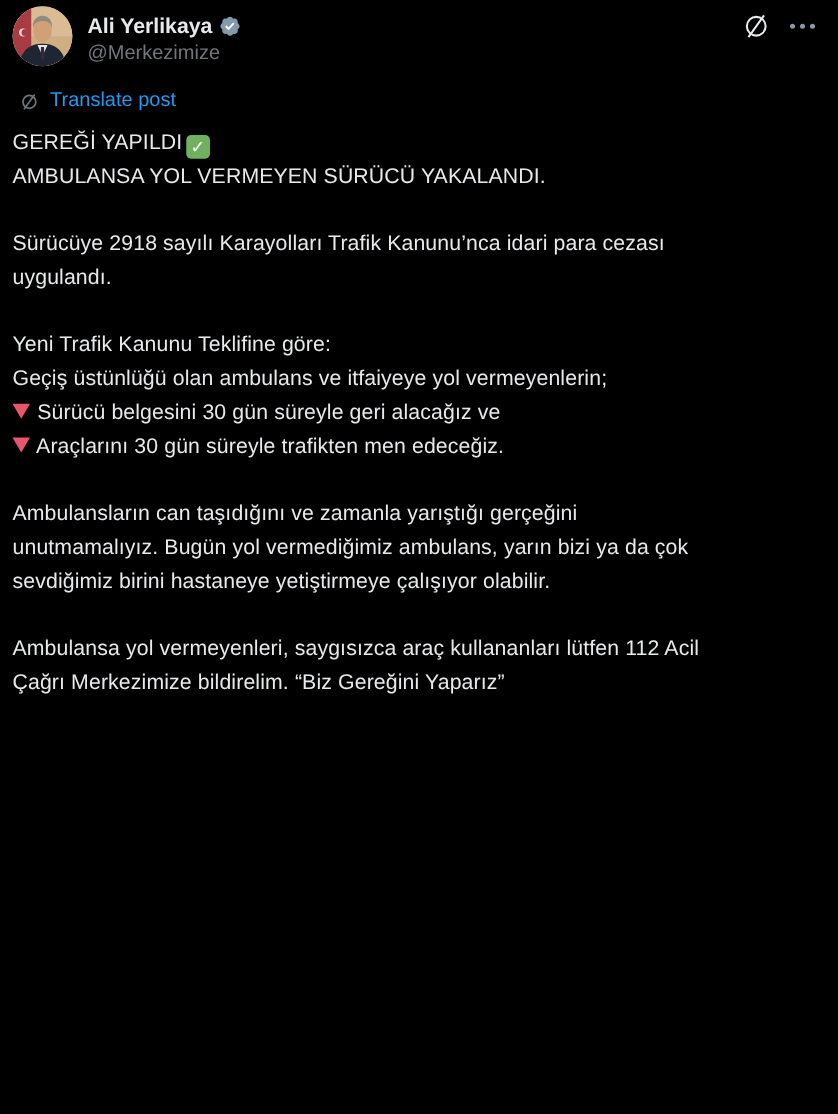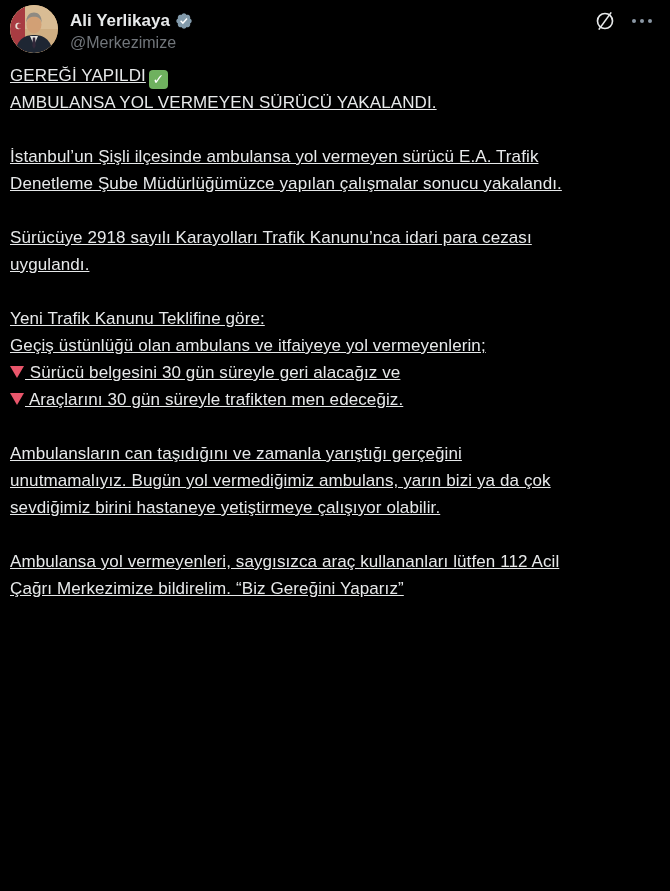--- a/index.html
+++ b/index.html
@@ -28,21 +28,21 @@
   .more-btn{display:flex;gap:4px;align-items:center;cursor:pointer;padding:2px;}
   .more-btn .dot{width:4px;height:4px;border-radius:50%;background:#8b98a5;}
 
   
   .translate-row{display:flex;align-items:center;gap:9px;margin:18px 0 0;padding-left:16px;}
   .translate-icon{width:15px;height:15px;color:#71767b;flex:0 0 15px;}
   .translate-label{color:#1d9bf0;font-size:16px;line-height:20px;cursor:pointer;}
 
   
   .post-text{padding:0 12px 0 10px;margin-top:9px;font-size:17px;line-height:27px;color:#e7e9ea;letter-spacing:.1px;}
-  .post-text p{margin:0 0 27px 0;text-decoration:underline;}
+  .post-text p{margin:0 0 27px 0;}
   .post-text p:last-child{margin-bottom:0;}
 
   
   .emoji-check{
     display:inline-flex;align-items:center;justify-content:center;
     width:19px;height:19px;border-radius:4px;background:#6fb15f;
     color:#fff;font-size:14px;font-weight:bold;line-height:1;
     vertical-align:-3px;margin-left:3px;
   }
   .emoji-tri{
@@ -101,23 +101,29 @@
         </svg>
       </div>
       <div class="more-btn">
         <span class="dot"></span>
           <span class="dot"></span>
           <span class="dot"></span>
       </div>
     </div>
   </div>
 
+  <div class="translate-row">
+    <svg class="translate-icon" viewBox="0 0 24 24">
+      <circle cx="12" cy="12" r="8.2" fill="none" stroke="currentColor" stroke-width="2.2"></circle>
+      <line x1="18.8" y1="2.6" x2="5.2" y2="21.4" stroke="currentColor" stroke-width="2.2"></line>
+    </svg>
+    <span class="translate-label">Translate post</span>
+  </div>
 
   <div class="post-text">
       <p>GEREĞİ YAPILDI<span class="emoji-check" style="background: rgb(111, 177, 95);">✓</span><br>AMBULANSA YOL VERMEYEN SÜRÜCÜ YAKALANDI.</p>
-      <p>İstanbul’un Şişli ilçesinde ambulansa yol vermeyen sürücü E.A. Trafik<br>Denetleme Şube Müdürlüğümüzce yapılan çalışmalar sonucu yakalandı.</p>
       <p>Sürücüye 2918 sayılı Karayolları Trafik Kanunu’nca idari para cezası<br>uygulandı.</p>
       <p>Yeni Trafik Kanunu Teklifine göre:<br>Geçiş üstünlüğü olan ambulans ve itfaiyeye yol vermeyenlerin;<br><span class="emoji-tri" style="border-top-color: rgb(233, 86, 107);"></span> Sürücü belgesini 30 gün süreyle geri alacağız ve<br><span class="emoji-tri" style="border-top-color: rgb(233, 86, 107);"></span> Araçlarını 30 gün süreyle trafikten men edeceğiz.</p>
       <p>Ambulansların can taşıdığını ve zamanla yarıştığı gerçeğini<br>unutmamalıyız. Bugün yol vermediğimiz ambulans, yarın bizi ya da çok<br>sevdiğimiz birini hastaneye yetiştirmeye çalışıyor olabilir.</p>
       <p>Ambulansa yol vermeyenleri, saygısızca araç kullananları lütfen 112 Acil<br>Çağrı Merkezimize bildirelim. “Biz Gereğini Yaparız”</p>
     </div>
 
 </div>
 
 </body></html>

